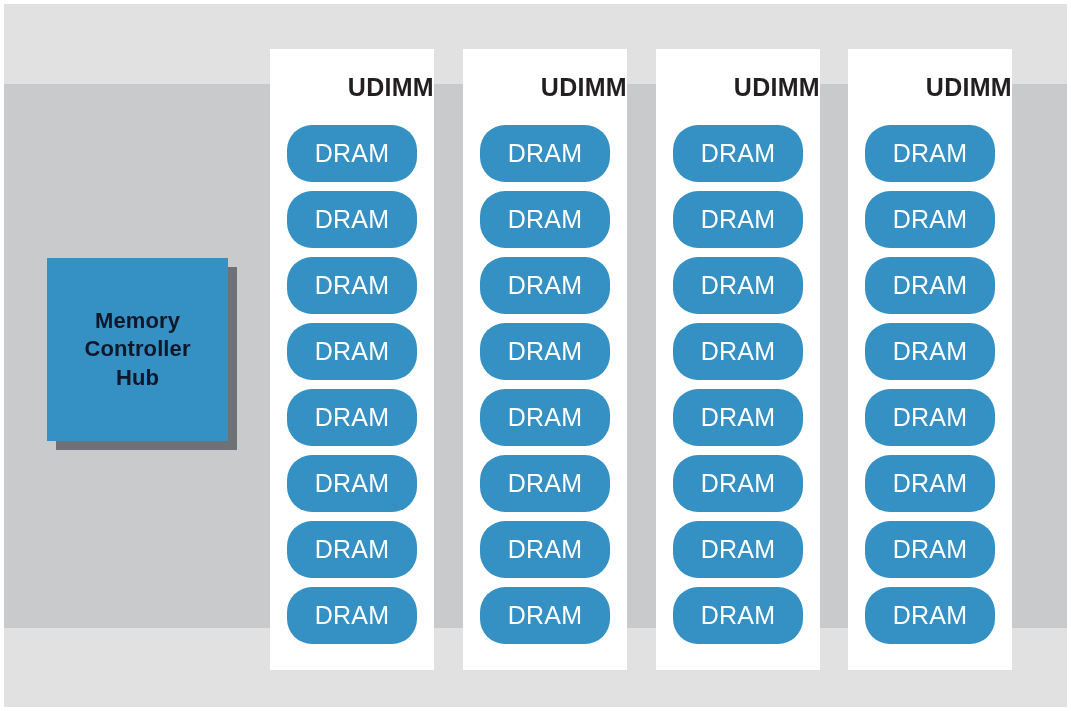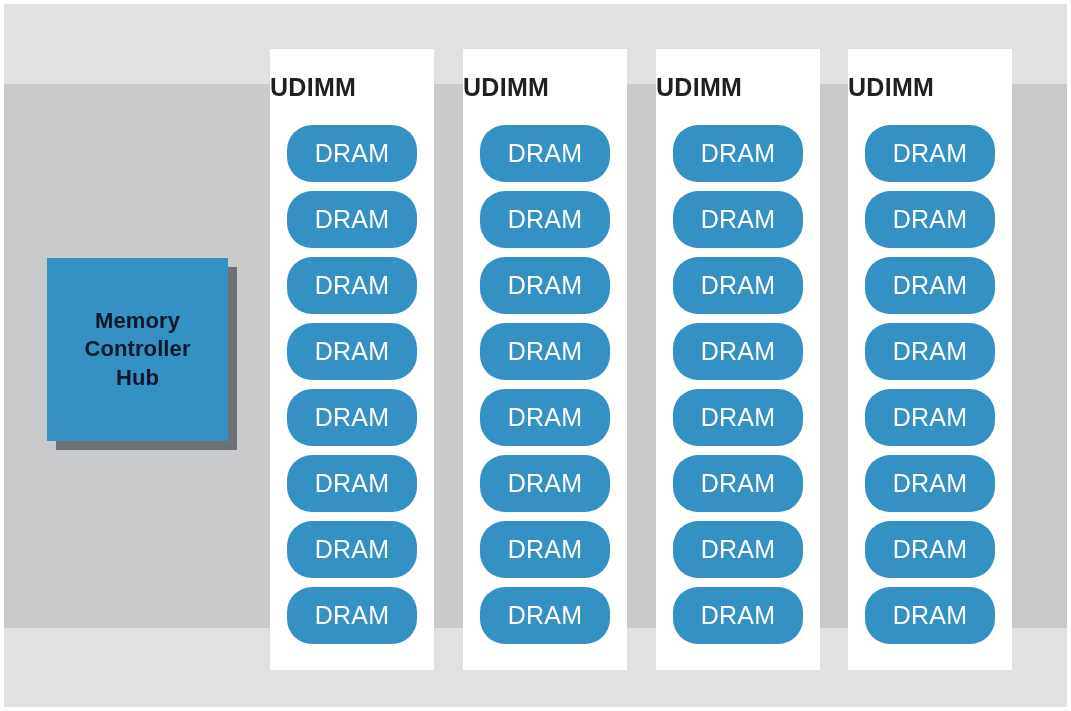--- a/index.html
+++ b/index.html
@@ -69,21 +69,21 @@
     width: 164px;
     height: 621px;
     background: #ffffff;
     box-sizing: border-box;
   }
   .udimm-title {
     position: absolute;
     top: 24px;
     left: 0;
     width: 100%;
-    text-align: left;
+    text-align: right;
     font-size: 25px;
     font-weight: bold;
     color: #231f20;
     letter-spacing: 0.3px;
   }
   .dram-stack {
     position: absolute;
     top: 76px;
     left: 17px;
     width: 130px;

